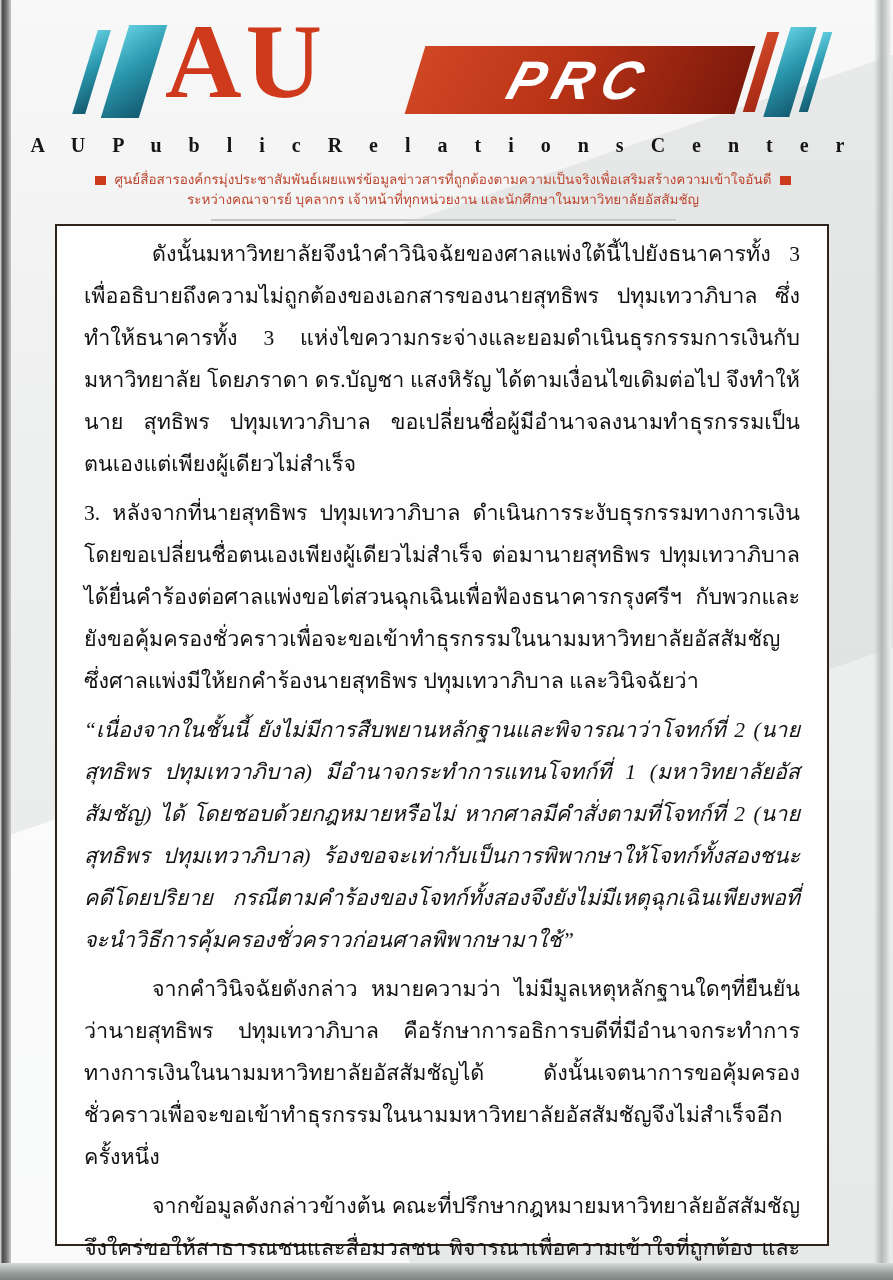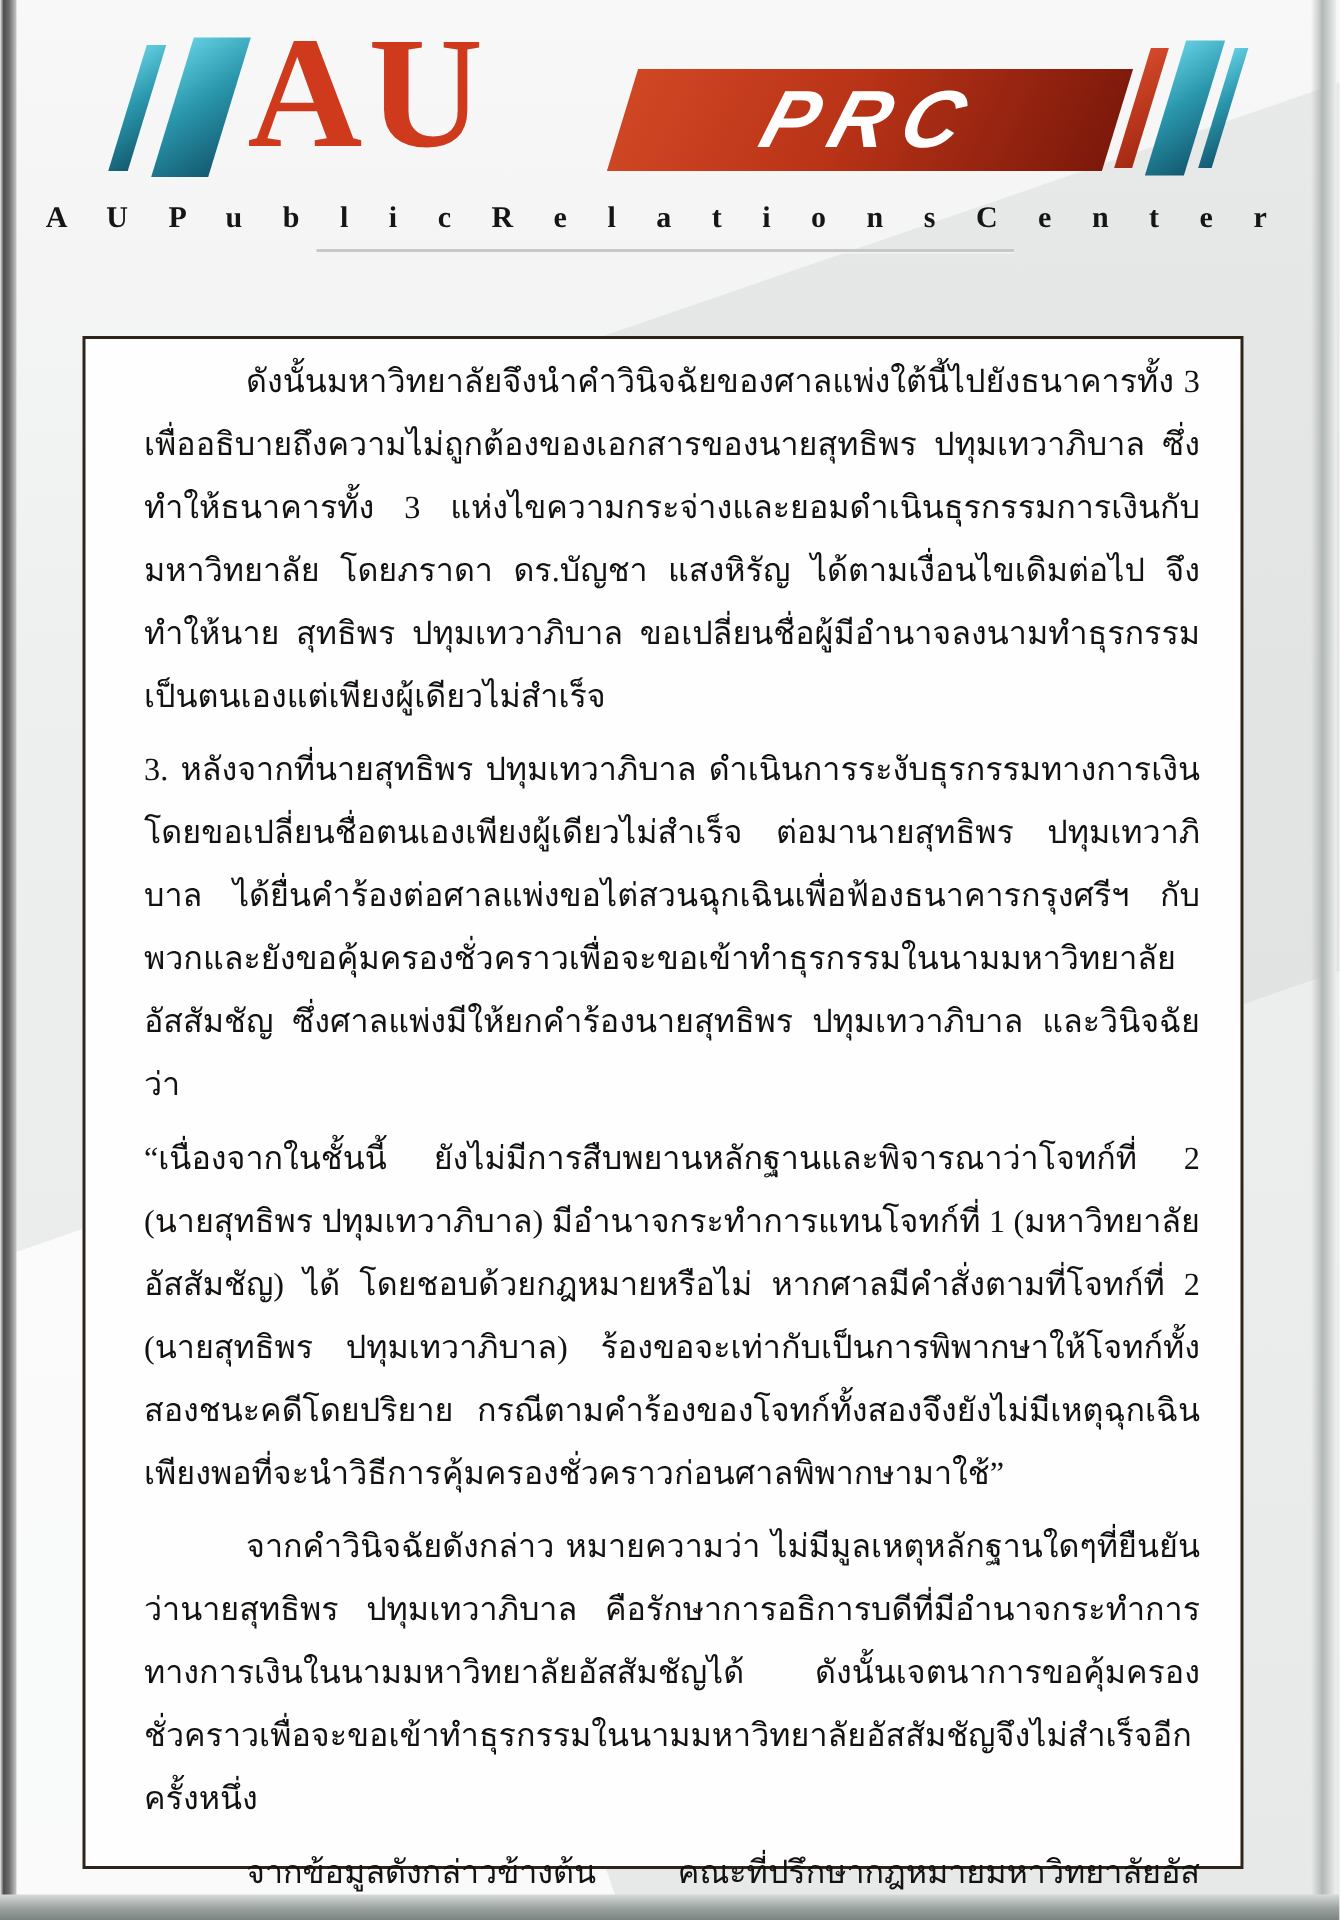--- a/index.html
+++ b/index.html
@@ -39,24 +39,24 @@
   .s5{left:748px;top:10px;width:9px;height:80px;}
   .logo-subtitle{font-family:"Liberation Serif",serif;font-weight:bold;
     font-size:20px;letter-spacing:11px;color:#151515;}
   .tagline{margin-top:13px;color:#bf4630;font-family:"Liberation Sans",sans-serif;
     font-size:13.5px;line-height:20px;}
   .sq{display:inline-block;width:11px;height:9px;background:#cc3b1c;margin:0 9px;vertical-align:middle;}
   .separator{width:465px;height:2px;background:#c6c8c7;margin:9px auto 0;box-shadow:0 1px 0 #f4f4f4;}
   
   .doc{position:absolute;left:55px;top:224px;width:774px;height:1022px;z-index:2;
     background:#fefefe;border:2px solid #2e2419;box-sizing:border-box;
-    padding:7px 27px 6px 39px;color:#141210;}
+    padding:7px 27px 6px 27px;color:#141210;}
   .doc p{margin:0 0 7px 0;font-size:21.5px;line-height:42px;text-align:justify;}
   .indent{text-indent:68px;}
-  .quote{}
+  .quote{font-style:italic;}
 </style>
 </head>
 <body>
 
 <div class="band-tr"></div>
 <div class="band-bl"></div>
 <div class="edge-left"></div>
 <div class="edge-right"></div>
 <div class="edge-bottom"></div>
 
@@ -66,20 +66,24 @@
     <div class="stripe teal s2"></div>
     <div class="logo-au">AU</div>
     <div class="prc-box">
       <span>PRC</span>
     </div>
     <div class="stripe redstripe s3"></div>
     <div class="stripe teal s4"></div>
     <div class="stripe teal s5"></div>
   </div>
   <div class="logo-subtitle">A U   P u b l i c   R e l a t i o n s   C e n t e r</div>
+  <div class="tagline">
+    <span class="sq"></span><span>ศูนย์สื่อสารองค์กรมุ่งประชาสัมพันธ์เผยแพร่ข้อมูลข่าวสารที่ถูกต้องตามความเป็นจริงเพื่อเสริมสร้างความเข้าใจอันดี</span><span class="sq"></span><br>
+    <span>ระหว่างคณาจารย์  บุคลากร เจ้าหน้าที่ทุกหน่วยงาน และนักศึกษาในมหาวิทยาลัยอัสสัมชัญ</span>
+  </div>
   <div class="separator"></div>
 </div>
 
 <div class="doc">
   <p class="indent">ดังนั้นมหาวิทยาลัยจึงนำคำวินิจฉัยของศาลแพ่งใต้นี้ไปยังธนาคารทั้ง 3 เพื่ออธิบายถึงความไม่ถูกต้องของเอกสารของนายสุทธิพร ปทุมเทวาภิบาล ซึ่งทำให้ธนาคารทั้ง 3 แห่งไขความกระจ่างและยอมดำเนินธุรกรรมการเงินกับมหาวิทยาลัย โดยภราดา ดร.บัญชา แสงหิรัญ ได้ตามเงื่อนไขเดิมต่อไป จึงทำให้นาย สุทธิพร ปทุมเทวาภิบาล ขอเปลี่ยนชื่อผู้มีอำนาจลงนามทำธุรกรรมเป็นตนเองแต่เพียงผู้เดียวไม่สำเร็จ</p>
   <p>3. หลังจากที่นายสุทธิพร ปทุมเทวาภิบาล ดำเนินการระงับธุรกรรมทางการเงินโดยขอเปลี่ยนชื่อตนเองเพียงผู้เดียวไม่สำเร็จ  ต่อมานายสุทธิพร ปทุมเทวาภิบาล ได้ยื่นคำร้องต่อศาลแพ่งขอไต่สวนฉุกเฉินเพื่อฟ้องธนาคารกรุงศรีฯ กับพวกและยังขอคุ้มครองชั่วคราวเพื่อจะขอเข้าทำธุรกรรมในนามมหาวิทยาลัยอัสสัมชัญ ซึ่งศาลแพ่งมีให้ยกคำร้องนายสุทธิพร ปทุมเทวาภิบาล และวินิจฉัยว่า</p>
   <p class="quote">“เนื่องจากในชั้นนี้ ยังไม่มีการสืบพยานหลักฐานและพิจารณาว่าโจทก์ที่ 2 (นายสุทธิพร ปทุมเทวาภิบาล) มีอำนาจกระทำการแทนโจทก์ที่ 1 (มหาวิทยาลัยอัสสัมชัญ) ได้ โดยชอบด้วยกฎหมายหรือไม่ หากศาลมีคำสั่งตามที่โจทก์ที่ 2 (นายสุทธิพร ปทุมเทวาภิบาล) ร้องขอจะเท่ากับเป็นการพิพากษาให้โจทก์ทั้งสองชนะคดีโดยปริยาย กรณีตามคำร้องของโจทก์ทั้งสองจึงยังไม่มีเหตุฉุกเฉินเพียงพอที่จะนำวิธีการคุ้มครองชั่วคราวก่อนศาลพิพากษามาใช้”</p>
   <p class="indent">จากคำวินิจฉัยดังกล่าว หมายความว่า ไม่มีมูลเหตุหลักฐานใดๆที่ยืนยันว่านายสุทธิพร ปทุมเทวาภิบาล คือรักษาการอธิการบดีที่มีอำนาจกระทำการทางการเงินในนามมหาวิทยาลัยอัสสัมชัญได้ ดังนั้นเจตนาการขอคุ้มครองชั่วคราวเพื่อจะขอเข้าทำธุรกรรมในนามมหาวิทยาลัยอัสสัมชัญจึงไม่สำเร็จอีกครั้งหนึ่ง</p>
   <p class="indent">จากข้อมูลดังกล่าวข้างต้น คณะที่ปรึกษากฎหมายมหาวิทยาลัยอัสสัมชัญจึงใคร่ขอให้สาธารณชนและสื่อมวลชน พิจารณาเพื่อความเข้าใจที่ถูกต้อง และขอความร่วมมือในการนำเสนอข้อมูลข่าวสารเพื่อไม่ให้เกิดความเสียหายต่อผู้บริหารปัจจุบัน (ภราดา ดร.บัญชา แสงหิรัญ) และมหาวิทยาลัยอัสสัมชัญ  จึงขอความกรุณาให้งดใช้คำว่า “รักษาการอธิการบดี” หรือ  “อธิการบดีคนใหม่”   และ/หรือ อื่นใด กับ นายสุทธิพร ปทุมเทวาภิบาล  เพราะบุคคลผู้นี้สิ้นสภาพการเป็นบุคลากรของมหาวิทยาลัย และถือเป็นบุคคลห้ามเข้าเขตมหาวิทยาลัยอัสสัมชัญทุกวิทยาเขต และขอยืนยันว่า อธิการบดี มหาวิทยาลัยอัสสัมชัญ มีเพียงผู้เดียวเท่านั้น  คือ ภราดา ดร.บัญชา แสงหิรัญ</p>
 

